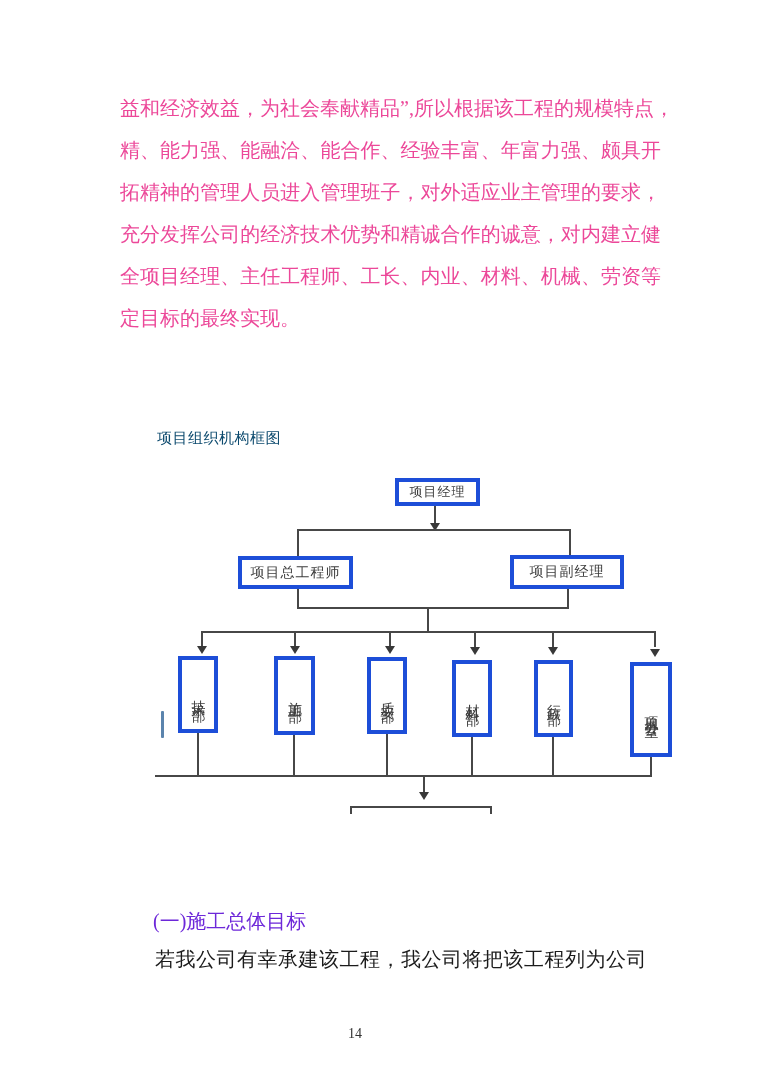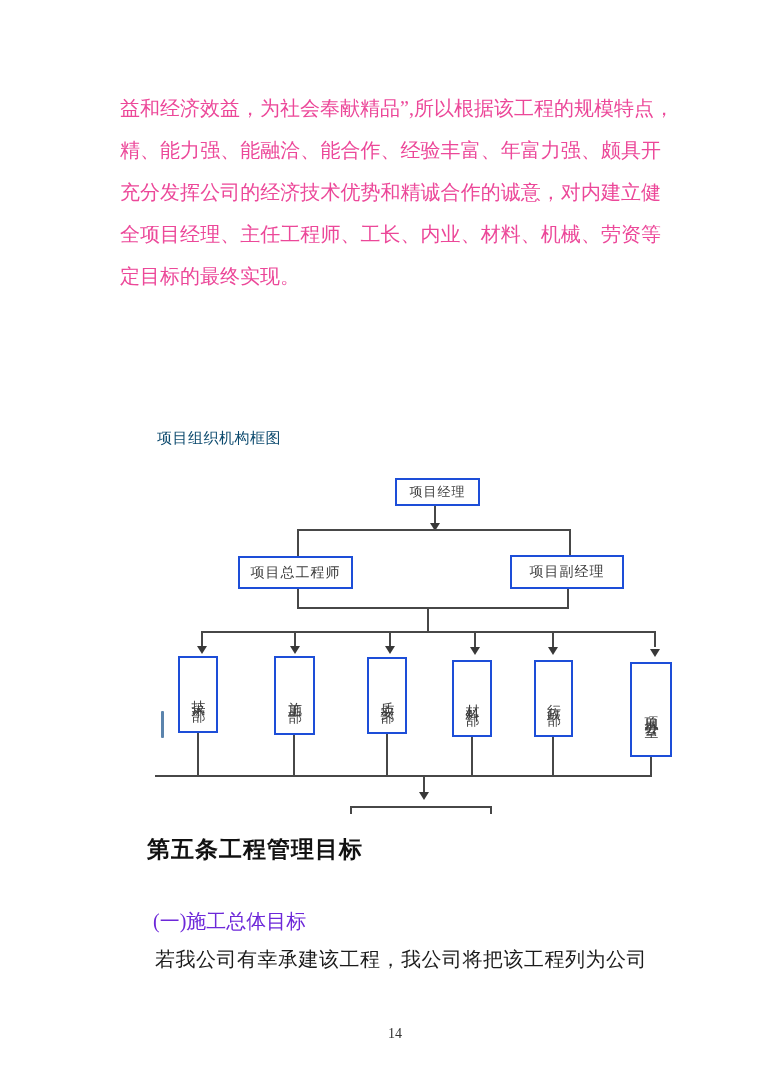--- a/index.html
+++ b/index.html
@@ -17,21 +17,21 @@
     font-size:20px;line-height:42px;color:#ec4899;
   }
   .pline{width:541px;text-align:justify;text-align-last:justify;white-space:nowrap;}
   .pline.short{text-align-last:left;}
   #figure-caption{
     position:absolute;left:157px;top:429px;
     font-size:15px;color:#0c4a6e;letter-spacing:0.5px;
   }
   
   .obox{
-    position:absolute;background:#fff;border:2px solid #1d4ed8;
+    position:absolute;background:#fff;border:4px solid #1d4ed8;
     display:flex;align-items:center;justify-content:center;
     color:#3c3c3c;box-sizing:border-box;
   }
   .obox.h{font-size:14px;letter-spacing:1px;}
   .obox.v{
     writing-mode:vertical-rl;text-orientation:upright;
     font-size:14px;letter-spacing:4px;
   }
   .ln{position:absolute;background:#474747;}
   .ah{
@@ -51,31 +51,32 @@
   #subsection-heading{
     position:absolute;left:153px;top:908px;
     font-size:20px;color:#6d28d9;
   }
   #body-line{
     position:absolute;left:155px;top:946px;
     font-size:20px;color:#1b1b1b;letter-spacing:0.5px;
   }
   #page-number{
     position:absolute;left:0;top:1026px;width:710px;
-    text-align:center;font-size:14px;color:#333;padding-left:40px;
+    text-align:center;font-size:14px;color:#333;
   }
 </style>
 </head>
 <body>
 
 <div id="page">
 
   <div id="paragraph">
     <div class="pline">益和经济效益，为社会奉献精品”,所以根据该工程的规模特点，</div>
     <div class="pline">精、能力强、能融洽、能合作、经验丰富、年富力强、颇具开</div>
+    <div class="pline">拓精神的管理人员进入管理班子，对外适应业主管理的要求，</div>
     <div class="pline">充分发挥公司的经济技术优势和精诚合作的诚意，对内建立健</div>
     <div class="pline">全项目经理、主任工程师、工长、内业、材料、机械、劳资等</div>
     <div class="pline short">定目标的最终实现。</div>
   </div>
 
   <div id="figure-caption">项目组织机构框图</div>
 
   <div>
 
     <div class="obox h" style="left:395px;top:478px;width:85px;height:28px;font-size:13px;">项目经理</div>
@@ -125,19 +126,18 @@
 
     <div class="ln" style="left:423px;top:777px;width:2px;height:15px;"></div>
     <div class="ah" style="left:419px;top:792px;"></div>
     <div class="ln" style="left:350px;top:806px;width:142px;height:2px;"></div>
     <div class="ln" style="left:350px;top:806px;width:2px;height:8px;"></div>
     <div class="ln" style="left:490px;top:806px;width:2px;height:8px;"></div>
 
     <div id="cursor-artifact"></div>
   </div>
 
-  <div id="section-heading">第五条工程管理目标</div>
   <div id="subsection-heading">(一)施工总体目标</div>
   <div id="body-line">若我公司有幸承建该工程，我公司将把该工程列为公司</div>
 
   <div id="page-number">14</div>
 
 </div>
 
 </body></html>

